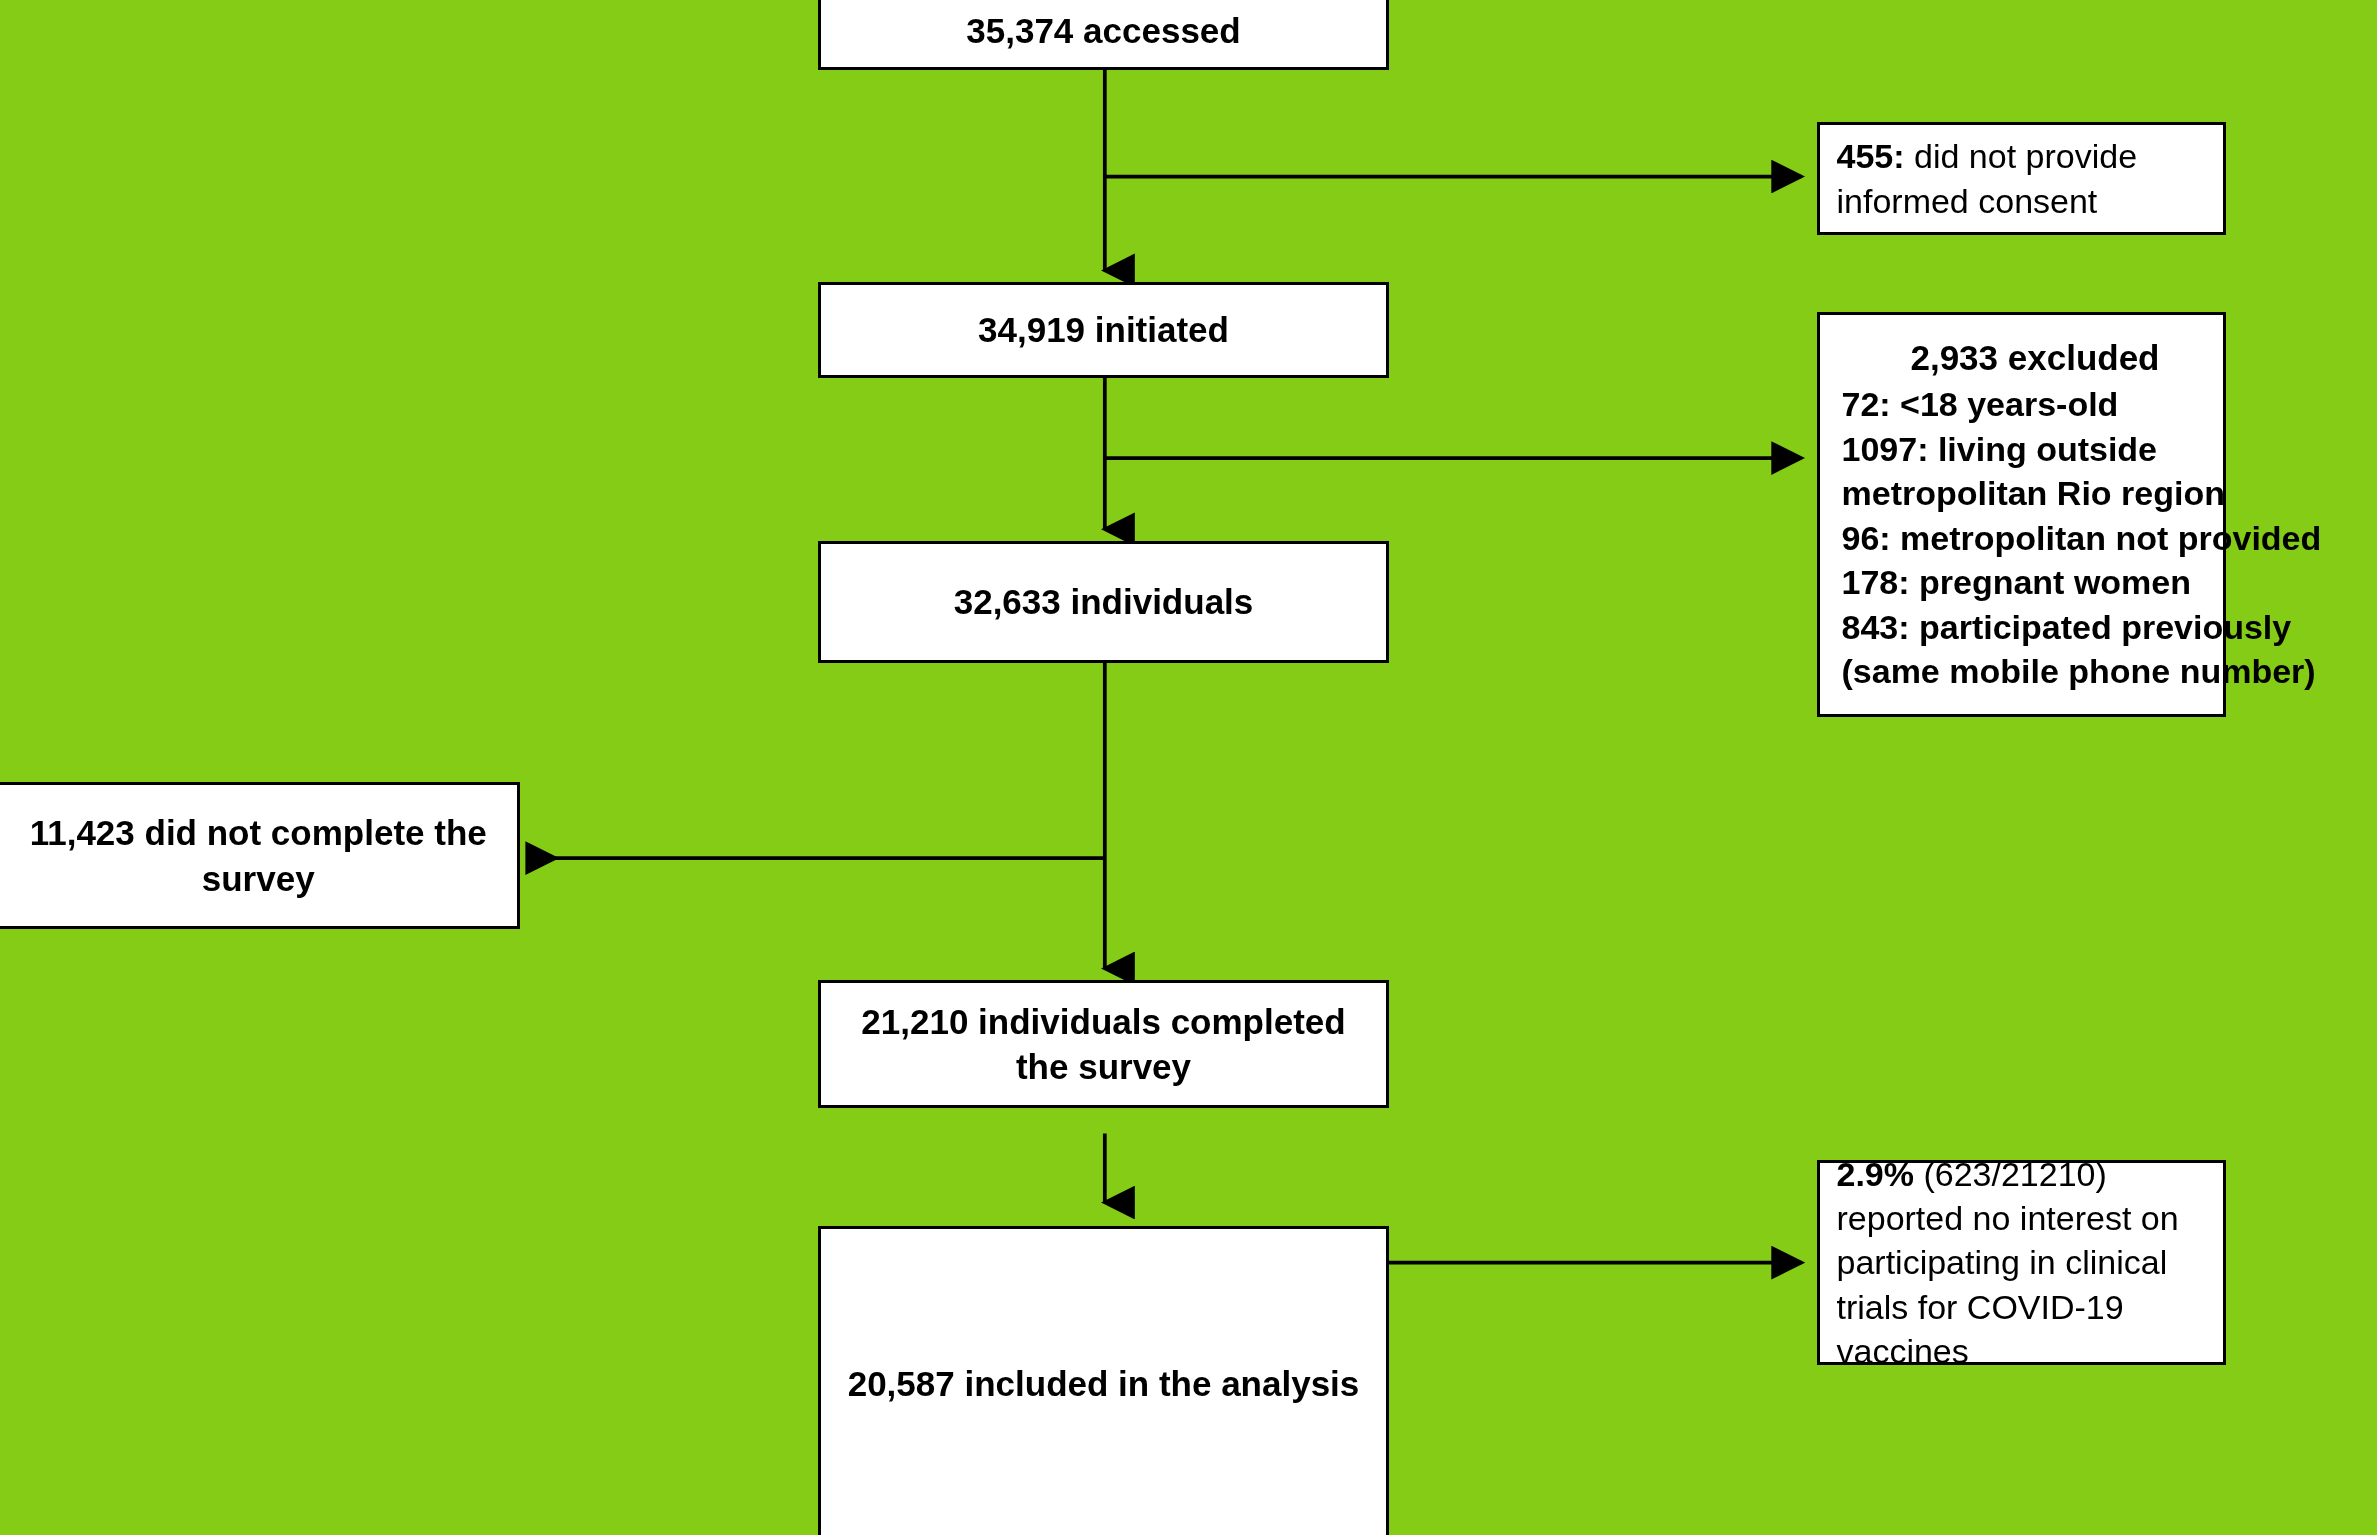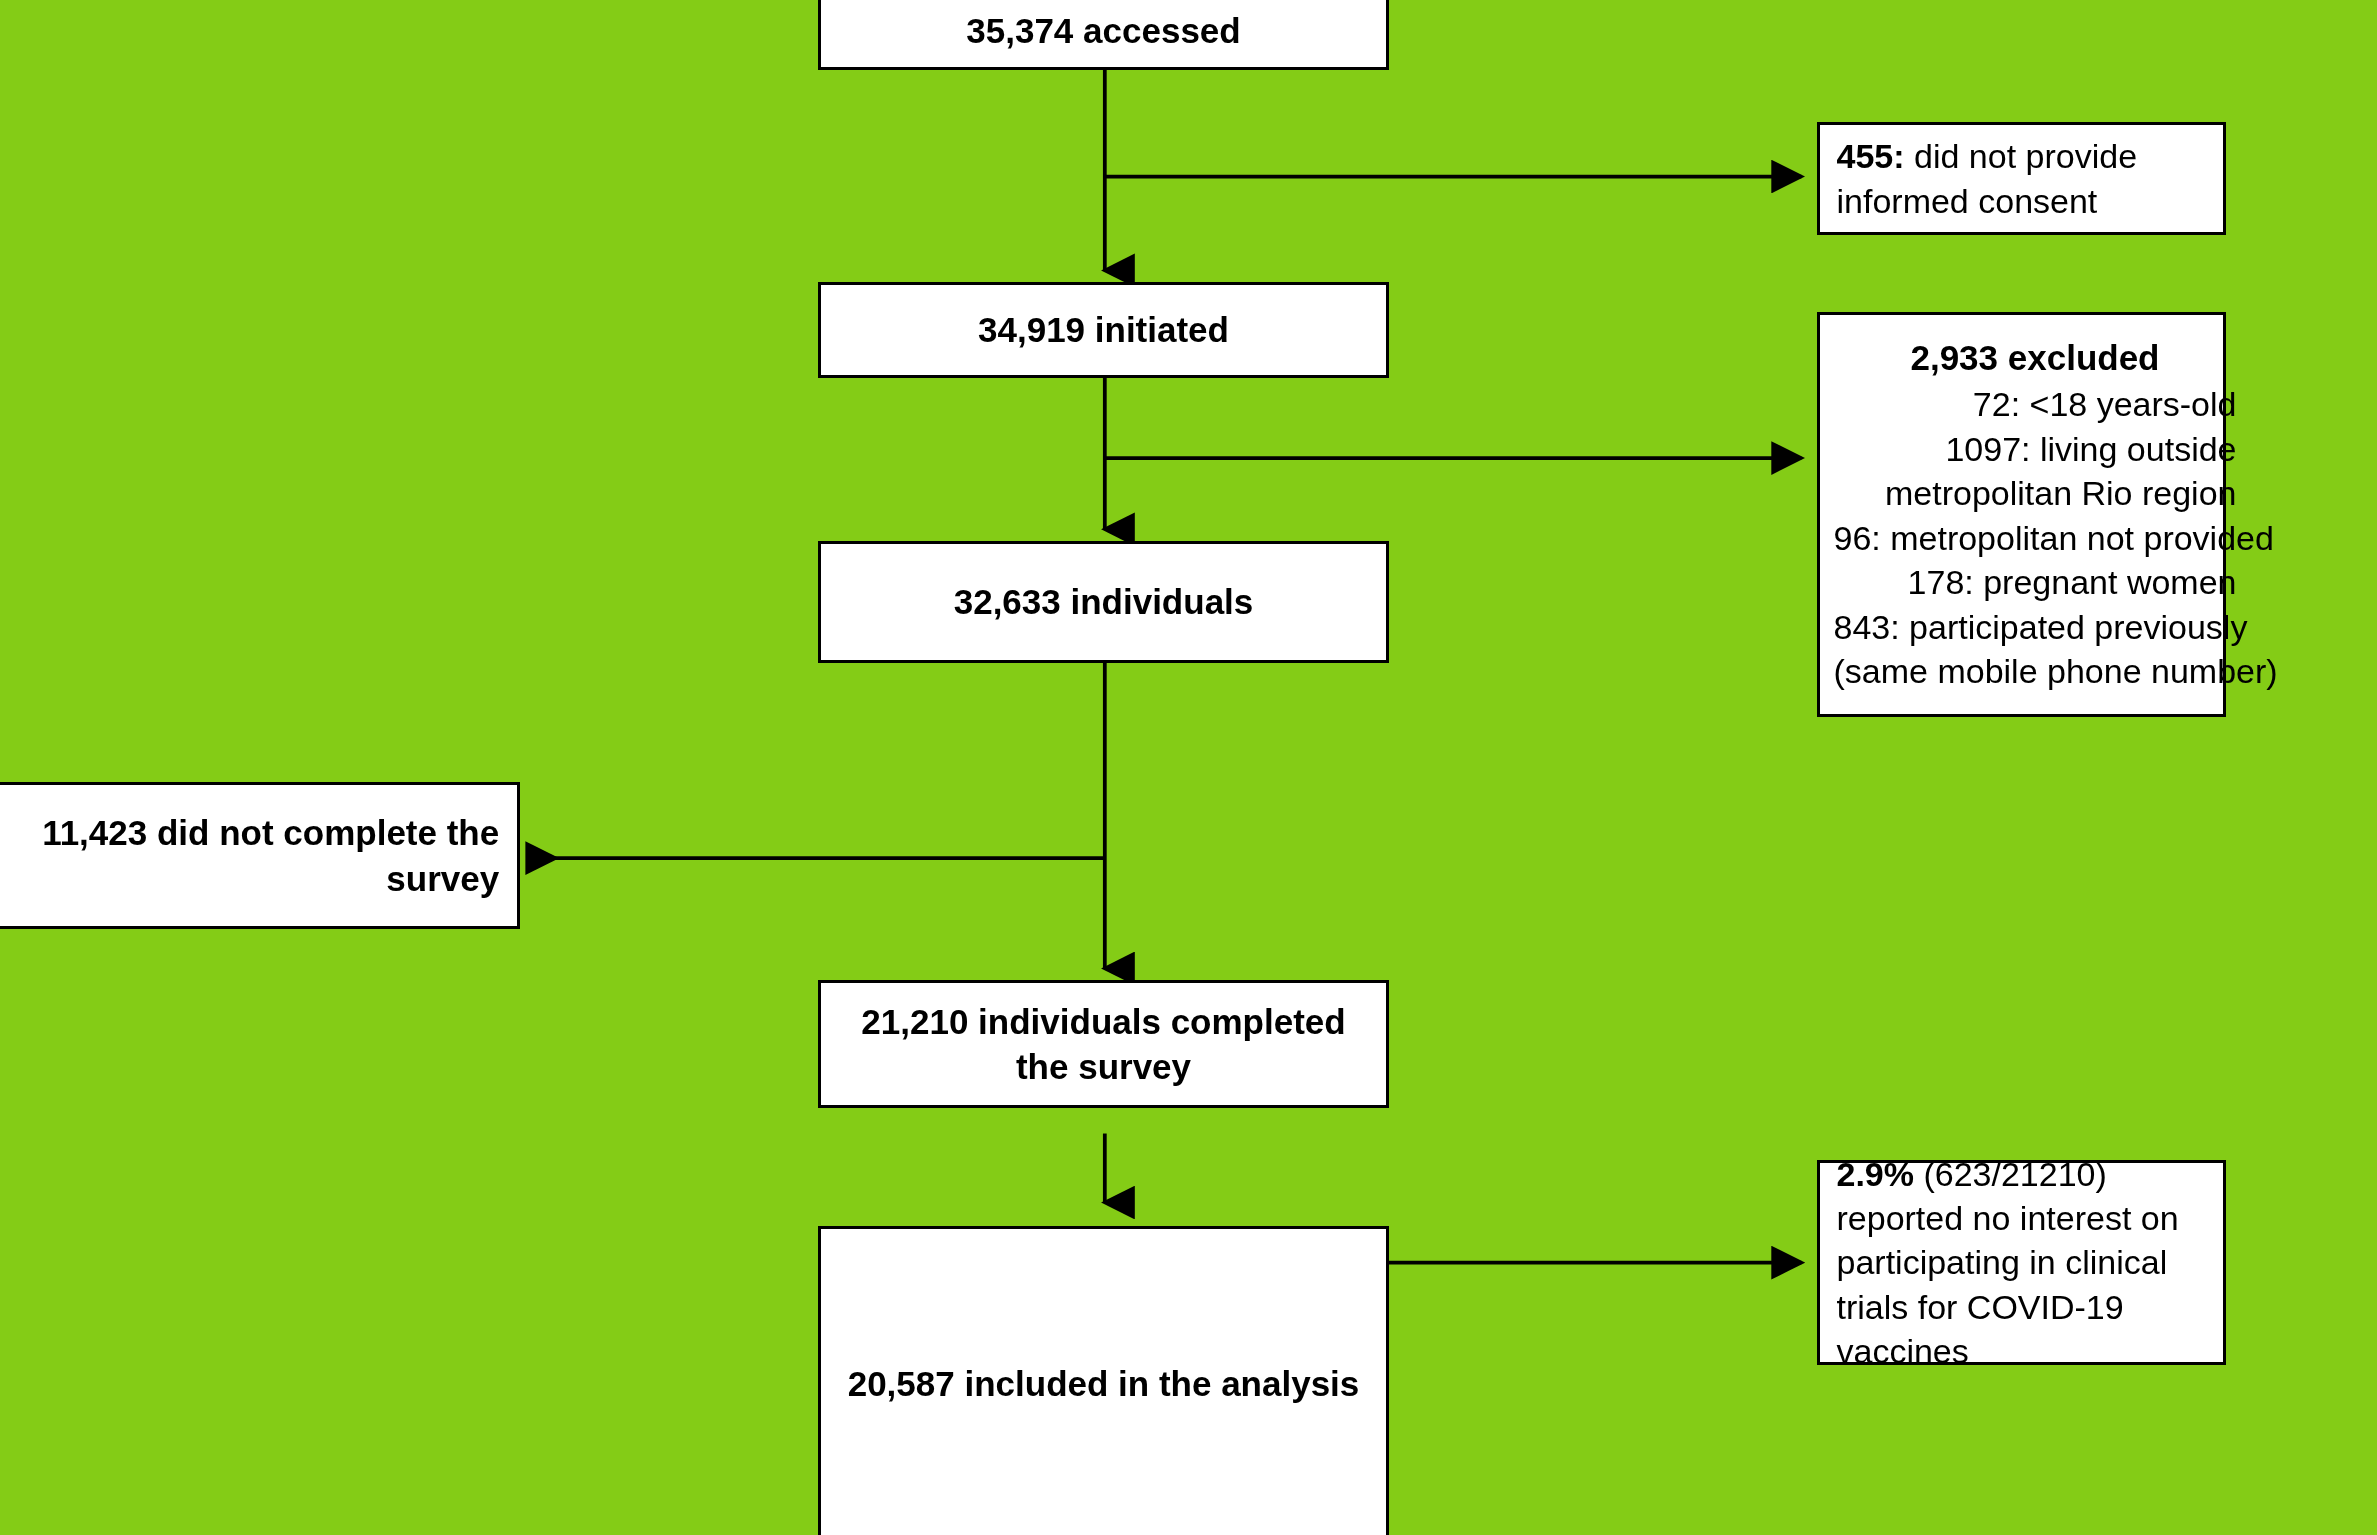--- a/index.html
+++ b/index.html
@@ -59,29 +59,30 @@
 
   .excl-head {
     display: block;
     text-align: center;
     font-weight: bold;
     font-size: 35px;
     margin-bottom: 1.5px;
   }
   .excl-line {
     display: block;
-    text-align: right;
-    font-weight: normal;
+    text-align: left;
+    font-weight: bold;
     font-size: 34px;
     white-space: nowrap;
     line-height: 1.31;
+    margin-left: 8px;
   }
   .excl-box .node-text { padding: 0 13.5px; }
   .left-node .node-text {
-    text-align: right;
+    text-align: center;
     font-weight: bold;
     font-size: 35px;
     padding: 0 18px;
   }
 </style>
 </head>
 <body>
 
 <div id="flowchart-root">
 

